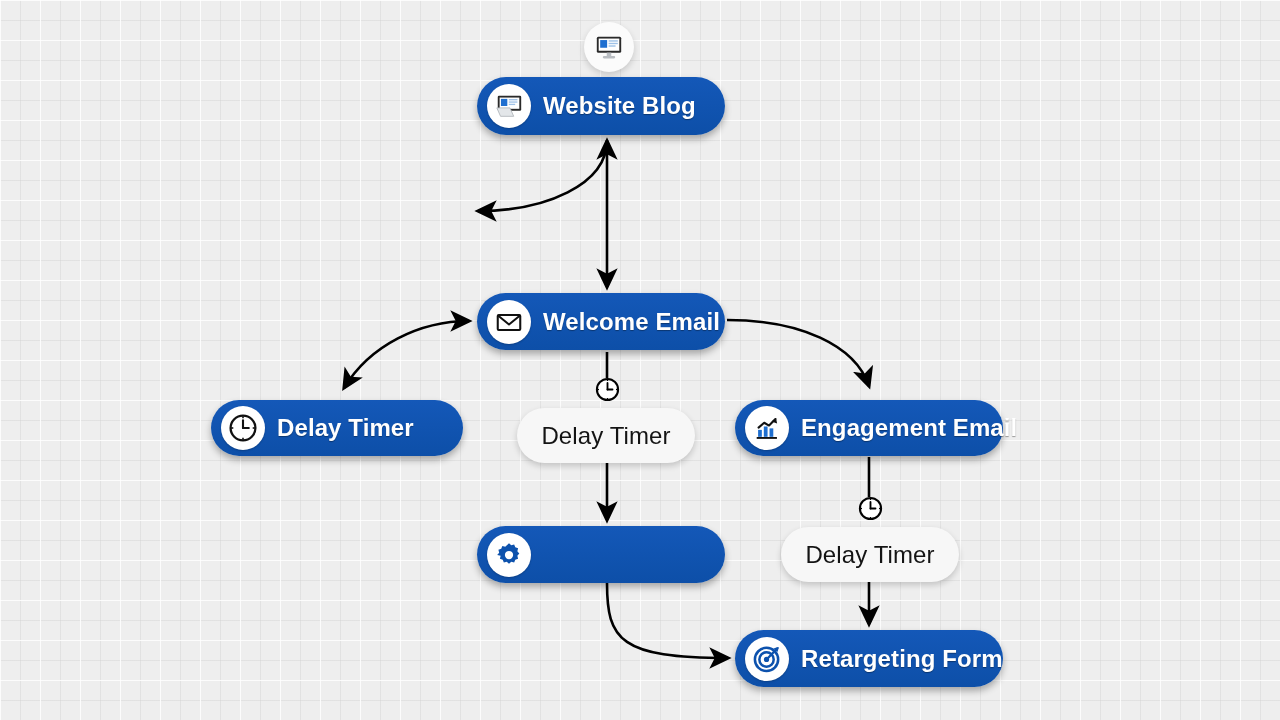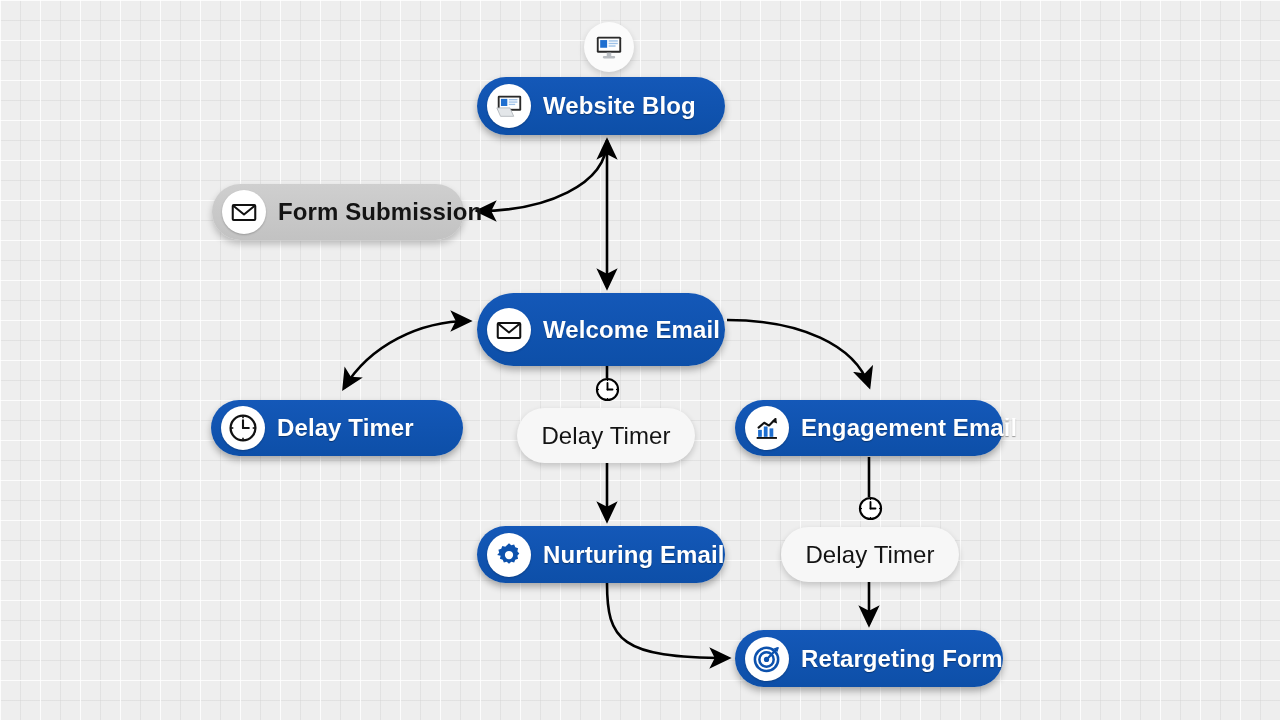--- a/index.html
+++ b/index.html
@@ -195,31 +195,22 @@
         <rect x="7.4" y="8.4" width="6.8" height="7.6" fill="#1f6fd0"></rect>
         <rect x="15.8" y="8.6" width="9.2" height="1.4" fill="#9fc2e8"></rect>
         <rect x="15.8" y="11.1" width="9.2" height="1.4" fill="#9fc2e8"></rect>
         <rect x="15.8" y="13.6" width="6.8" height="1.4" fill="#9fc2e8"></rect>
         <polygon points="3,18 17,18 21,27 7,27" fill="#e3e6e9" stroke="#aeb3b8" stroke-width="0.9"></polygon>
       </svg>
     </span>
     <span class="node-label">Website Blog</span>
   </div>
 
-  <div class="node pill-gray" style="left:212px; top:184px; width:252px; height:56px;">
-    <span class="icon-badge">
-      <svg width="30" height="30" viewBox="0 0 32 32">
-        <rect x="4" y="8.5" width="24" height="16" rx="1" fill="#ffffff" stroke="#111" stroke-width="2.2"></rect>
-        <polyline points="4.6,9.4 16,18.6 27.4,9.4" fill="none" stroke="#111" stroke-width="2.2" stroke-linejoin="round"></polyline>
-      </svg>
-    </span>
-    <span class="node-label">Form Submission</span>
-  </div>
-
-  <div class="node pill-blue" style="left:477px; top:293px; width:248px; height:73px;">
+
+  <div class="node pill-blue" style="left:477px; top:293px; width:248px; height:57px;">
     <span class="icon-badge">
       <svg width="30" height="30" viewBox="0 0 32 32">
         <rect x="4" y="8.5" width="24" height="16" rx="1" fill="#ffffff" stroke="#111" stroke-width="2.2"></rect>
         <polyline points="4.6,9.4 16,18.6 27.4,9.4" fill="none" stroke="#111" stroke-width="2.2" stroke-linejoin="round"></polyline>
       </svg>
     </span>
     <span class="node-label">Welcome Email</span>
   </div>
 
   <div class="node pill-blue" style="left:211px; top:400px; width:252px; height:56px;">
@@ -255,21 +246,20 @@
     <span class="node-label">Engagement Email</span>
   </div>
 
   <div class="node pill-blue" style="left:477px; top:526px; width:248px; height:57px;">
     <span class="icon-badge">
       <svg width="30" height="30" viewBox="0 0 32 32">
         <path fill="#0d52ad" d="M16 3.4l2.4 2.1 3.1-.8 1.2 3 3 1.2-.8 3.1 2.1 2.4-2.1 2.4.8 3.1-3 1.2-1.2 3-3.1-.8-2.4 2.1-2.4-2.1-3.1.8-1.2-3-3-1.2.8-3.1L3.4 16l2.1-2.4-.8-3.1 3-1.2 1.2-3 3.1.8z"></path>
         <circle cx="16" cy="16" r="4.4" fill="#ffffff"></circle>
       </svg>
     </span>
-    <span class="node-label">Nurturing Email</span>
   </div>
 
   <div class="node pill-white" style="left:781px; top:527px; width:178px; height:55px;">
     <span class="node-label">Delay Timer</span>
   </div>
 
   <div class="node pill-blue" style="left:735px; top:630px; width:268px; height:57px;">
     <span class="icon-badge">
       <svg width="31" height="31" viewBox="0 0 32 32">
         <circle cx="15" cy="17" r="12" fill="none" stroke="#0d52ad" stroke-width="2.6"></circle>

